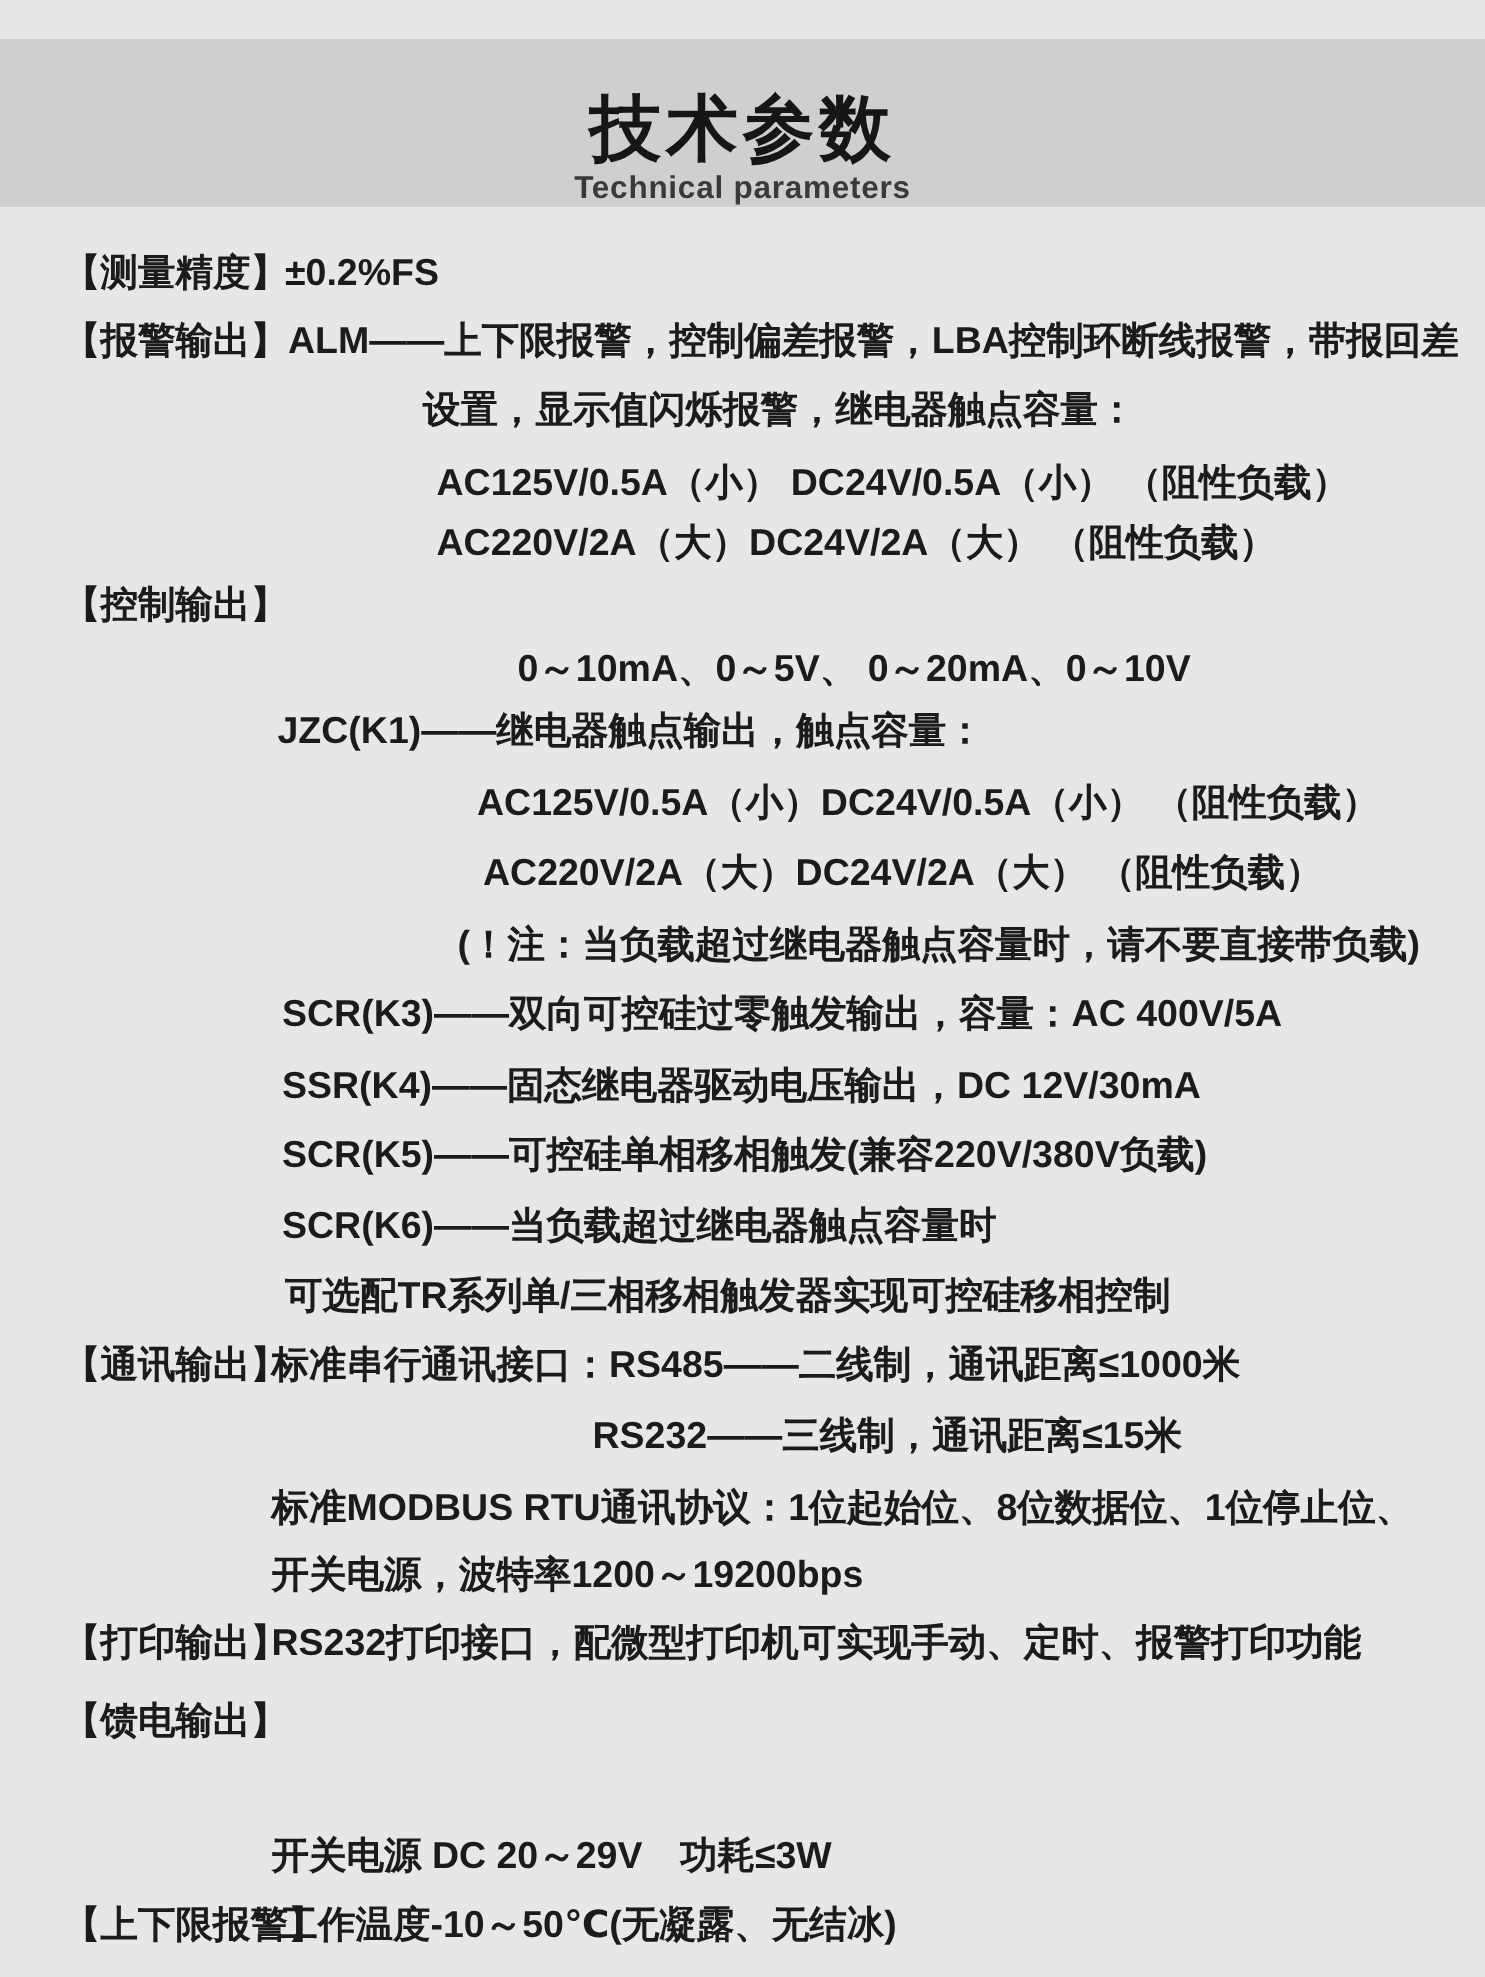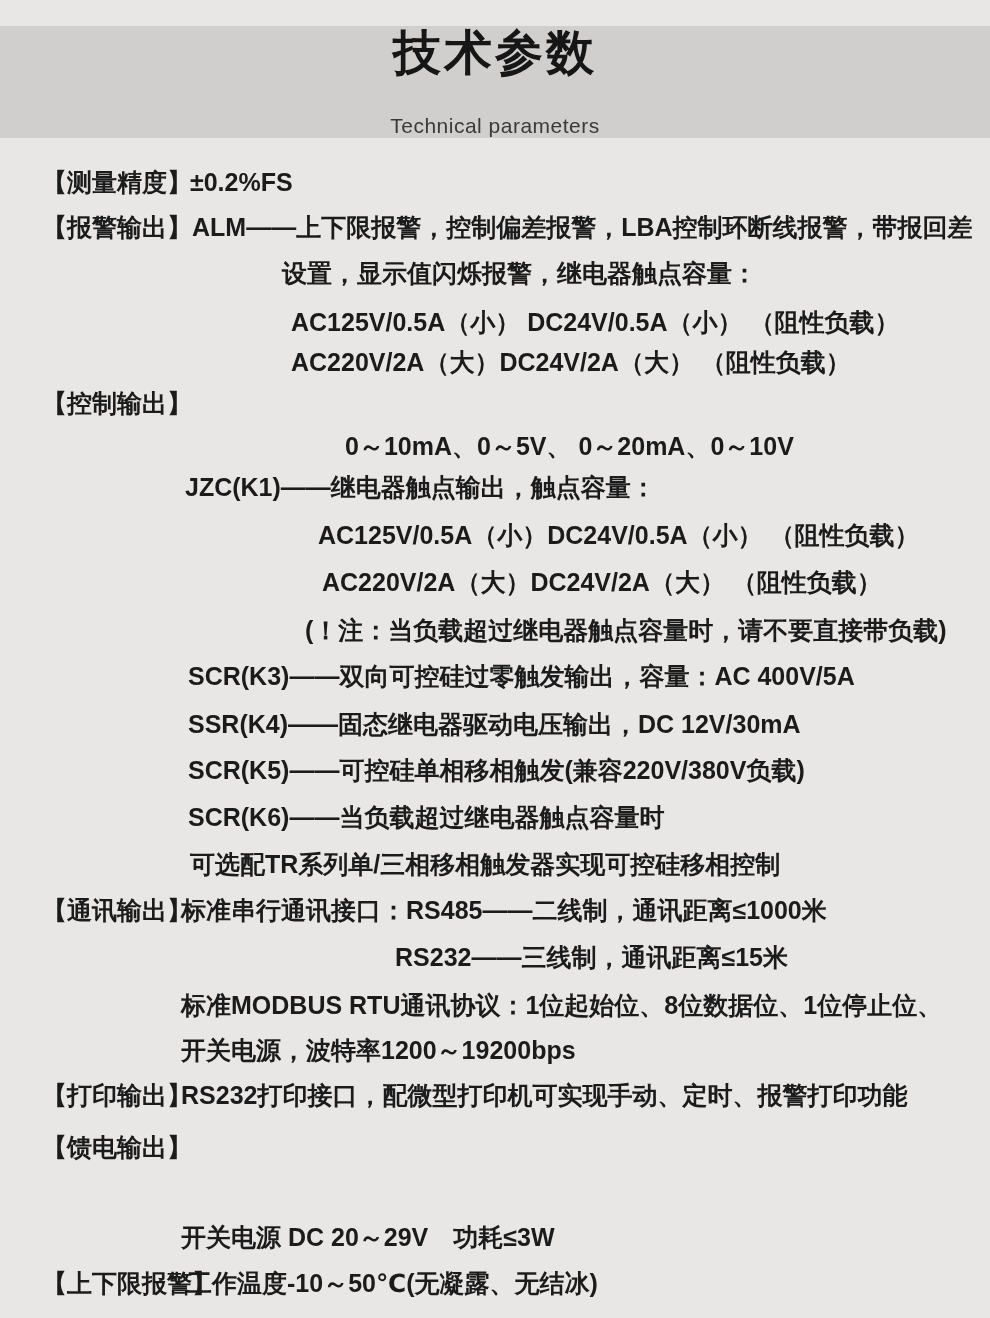--- a/index.html
+++ b/index.html
@@ -6,28 +6,28 @@
   body{
     width:990px;height:1318px;
     background:#e9e7e6;
     font-family:"Liberation Sans","DejaVu Sans",sans-serif;
     overflow:hidden;position:relative;
   }
   .page{position:absolute;inset:0;width:990px;height:1318px;overflow:hidden;}
   .band{
     position:absolute;left:0;top:26px;width:990px;height:112px;
     background:#d1cfce;
-    display:flex;flex-direction:column;align-items:center;justify-content:space-between;
+    display:flex;flex-direction:column;align-items:center;justify-content:flex-end;
   }
   .title{
     font-size:48px;line-height:54px;font-weight:bold;color:#161616;
     letter-spacing:3px;white-space:nowrap;
   }
   .subtitle{
-    font-size:21px;line-height:24px;font-weight:normal;color:#3a3a3a;
+    font-size:21px;line-height:24px;font-weight:bold;color:#3a3a3a;
     letter-spacing:0.5px;white-space:nowrap;
   }
   .row{position:absolute;left:0;width:898px;height:34px;}
   .lbl,.txt{
     position:absolute;top:0;height:34px;line-height:34px;
     font-size:25px;font-weight:bold;color:#1b1b1b;white-space:nowrap;
   }
   .lbl{left:42px;}
 </style>
 </head>

